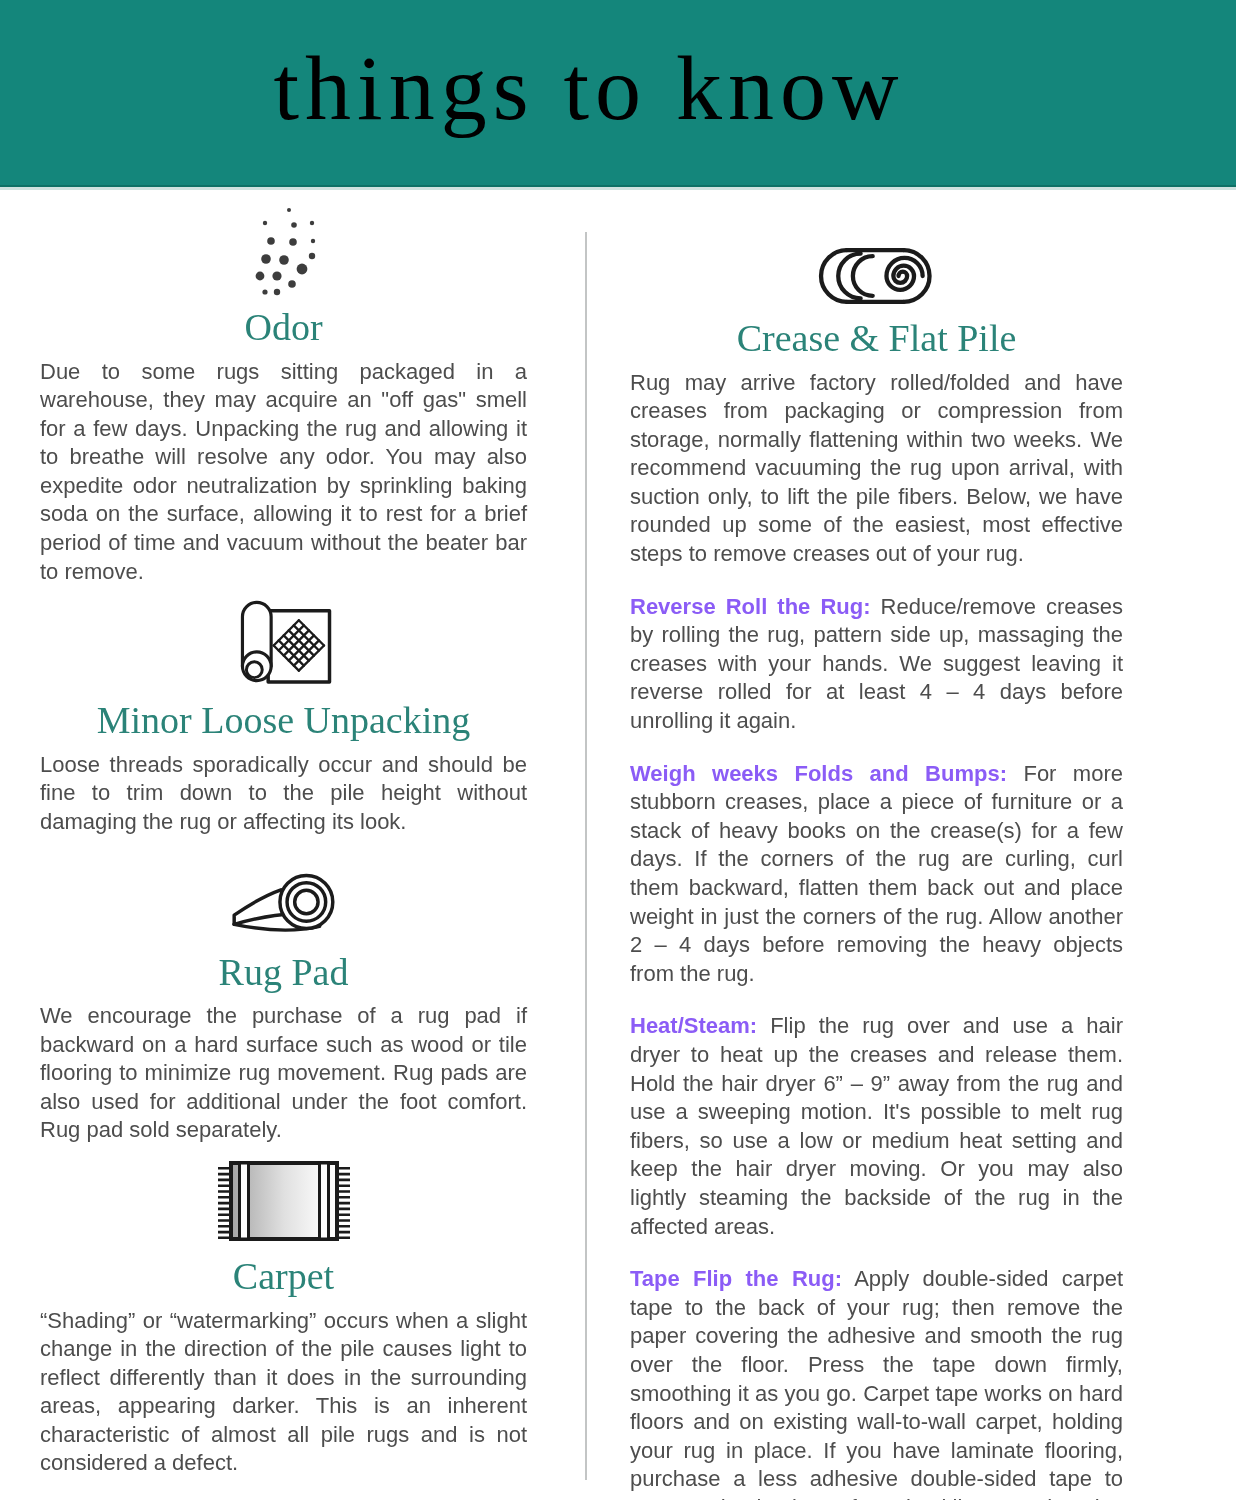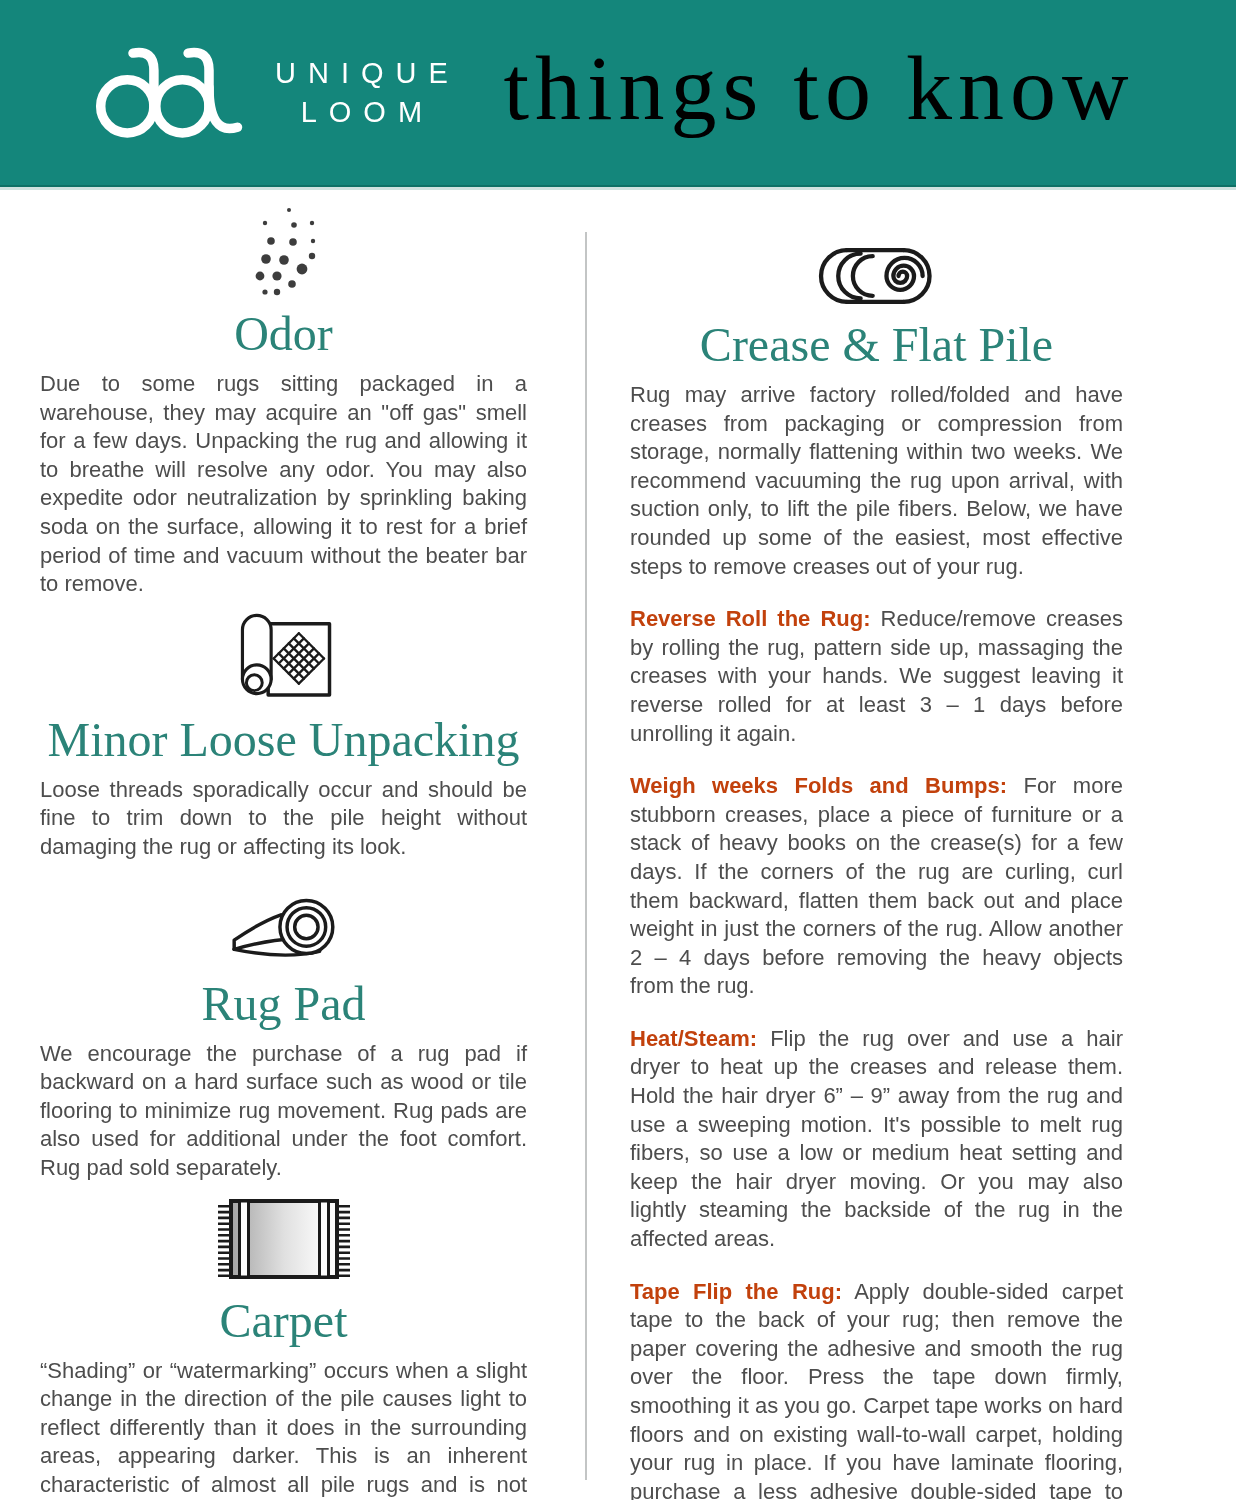--- a/index.html
+++ b/index.html
@@ -35,60 +35,45 @@
   
   .content { display:flex; align-items:flex-start; height:1310px; overflow:hidden; }
   .col-left  { width:487px; margin-left:40px; }
   .divider   { width:2px; background:#C3C5C5; margin-left:58px; margin-top:42px; height:1248px; }
   .col-right { width:493px; margin-left:43px; }
 
   .sec { text-align:center; }
   .sec-icon { display:block; margin:0 auto; }
   .sec h2 {
     font-family:"Liberation Serif", serif; font-weight:400;
-    font-size:48px; line-height:1.25; color:#2B8378;
+    font-size:38px; line-height:1.25; color:#2B8378;
     margin:8px 0 6px; text-align:center;
   }
   .body-text, .tip {
     font-size:22px; line-height:1.3; color:#4D4D4D;
     text-align:justify;
   }
   .tip { margin-top:24px; }
-  .tip strong { color:#c2410c; font-weight:bold; }
+  .tip strong { color:#8b5cf6; font-weight:bold; }
 
   .sec-odor      { margin-top:14px; }
   .sec-threading { margin-top:10px; }
   .sec-rugpad    { margin-top:30px; }
   .sec-shading   { margin-top:12px; }
   .sec-crease    { margin-top:55px; }
 
   .ink   { stroke:#1B1B1B; fill:none; stroke-linecap:round; stroke-linejoin:round; }
   .ink-f { fill:#ffffff; stroke:#1B1B1B; stroke-linejoin:round; }
 </style>
 </head>
 <body>
 
 <div class="page">
 
   <header class="banner">
-    <div class="logo-wrap">
-      <svg class="logo-mark" width="152" height="98" viewBox="0 0 160 100" aria-hidden="true">
-        <g fill="none" stroke="#ffffff" stroke-width="10" stroke-linecap="round">
-          <circle cx="34" cy="64" r="28"></circle>
-          <circle cx="92" cy="64" r="28"></circle>
-          <path d="M 62 66 L 62 26 Q 62 4 40 8"></path>
-          <path d="M 120 66 L 120 26 Q 120 4 98 8"></path>
-          <path d="M 120 44 C 120 78 130 92 150 86"></path>
-        </g>
-      </svg>
-      <div class="brand">
-        <span>UNIQUE</span>
-        <span>LOOM</span>
-      </div>
-    </div>
     <h1 class="banner-title">things to know</h1>
   </header>
   <div class="banner-edge"></div>
 
   <main class="content">
 
     <section class="col-left">
 
       <div class="sec sec-odor">
         <svg class="sec-icon" width="92" height="92" viewBox="0 0 92 92" aria-hidden="true">
@@ -182,21 +167,21 @@
             <path d="M 106 6 A 30 30 0 0 1 106 66"></path>
             <path d="M 100 36 a 5 5 0 0 1 10 0 a 8 8 0 0 1 -16 0 a 12 12 0 0 1 24 0 a 16 16 0 0 1 -32 0 a 21 21 0 0 1 42 0"></path>
           </g>
         </svg>
         <h2>Crease &amp; Flat Pile</h2>
         <p class="body-text">Rug may arrive factory rolled/folded and have creases from packaging or compression from storage, normally flattening within two weeks. We recommend vacuuming the rug upon arrival, with suction only, to lift the pile fibers. Below, we have rounded up some of the easiest, most effective steps to remove creases out of your rug.</p>
       </div>
 
       <p class="tip">
         <strong>Reverse Roll the Rug:</strong>
-        <span>Reduce/remove creases by rolling the rug, pattern side up, massaging the creases with your hands. We suggest leaving it reverse rolled for at least 3 – 1 days before unrolling it again.</span>
+        <span>Reduce/remove creases by rolling the rug, pattern side up, massaging the creases with your hands. We suggest leaving it reverse rolled for at least 4 – 4 days before unrolling it again.</span>
       </p>
 
       <p class="tip">
         <strong>Weigh weeks Folds and Bumps:</strong>
         <span>For more stubborn creases, place a piece of furniture or a stack of heavy books on the crease(s) for a few days. If the corners of the rug are curling, curl them backward, flatten them back out and place weight in just the corners of the rug. Allow another 2 – 4 days before removing the heavy objects from the rug.</span>
       </p>
 
       <p class="tip">
         <strong>Heat/Steam:</strong>
         <span>Flip the rug over and use a hair dryer to heat up the creases and release them. Hold the hair dryer 6” – 9” away from the rug and use a sweeping motion. It's possible to melt rug fibers, so use a low or medium heat setting and keep the hair dryer moving. Or you may also lightly steaming the backside of the rug in the affected areas.</span>

